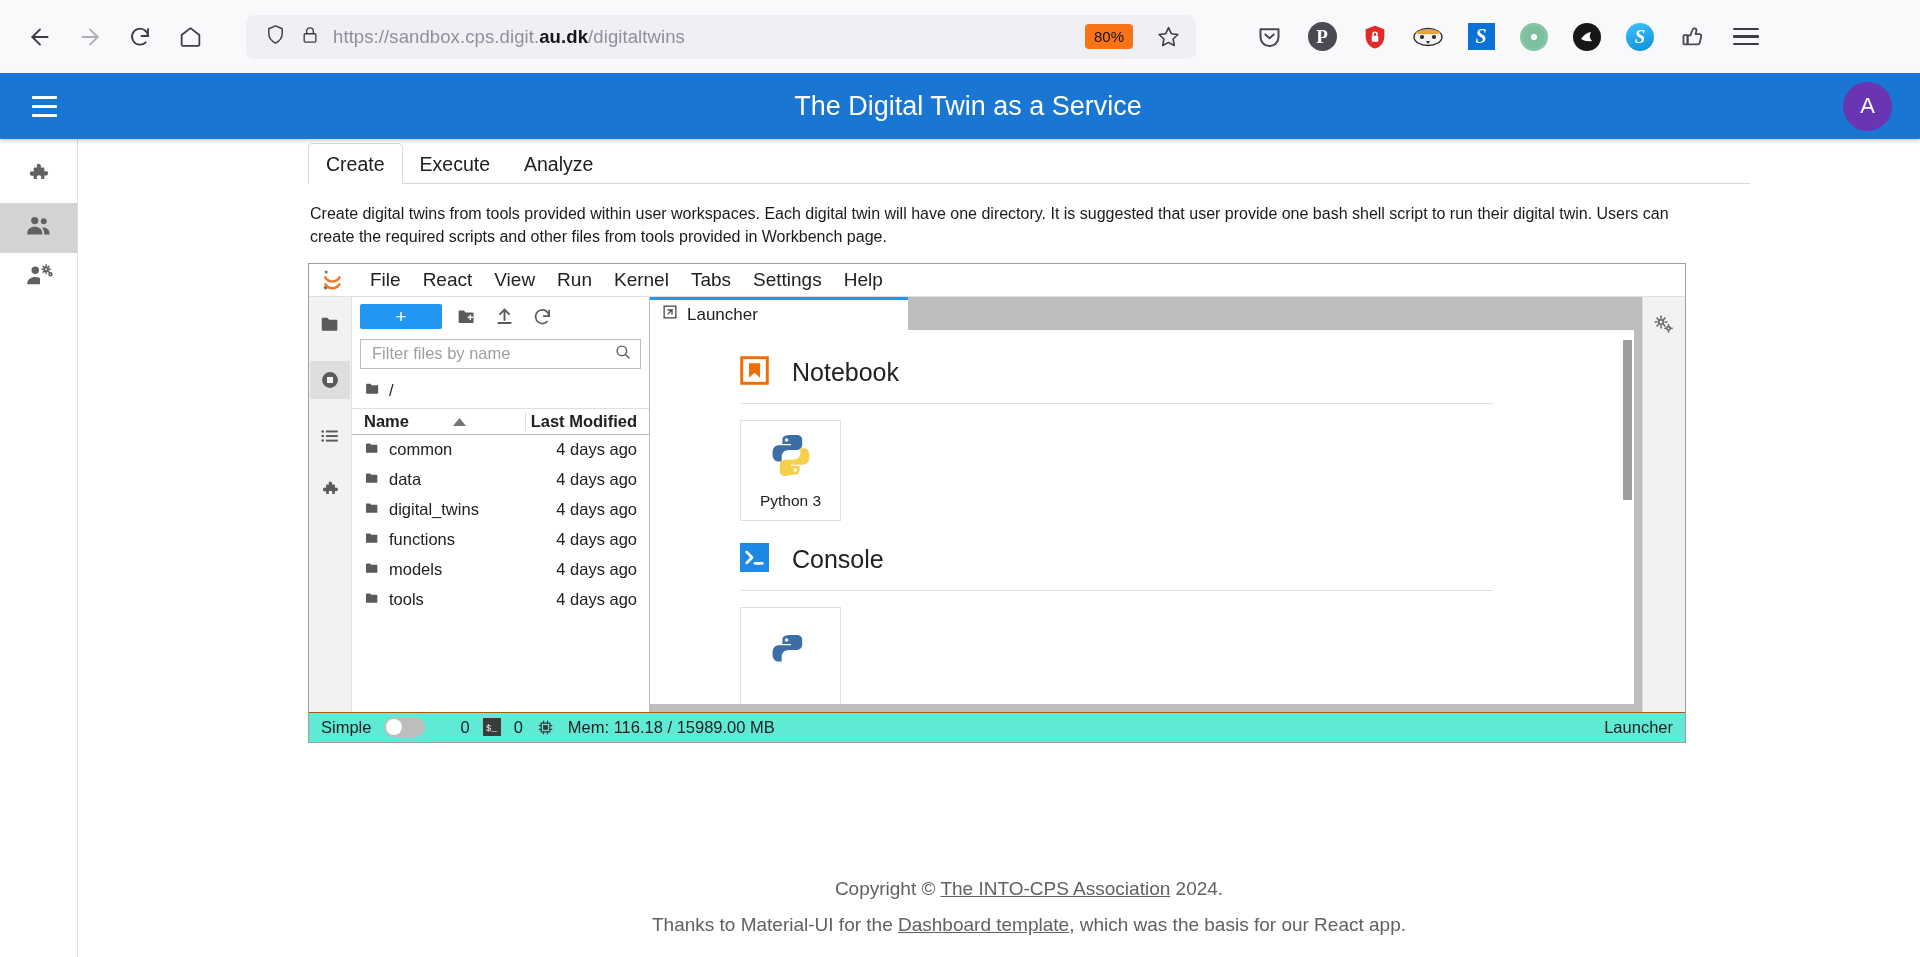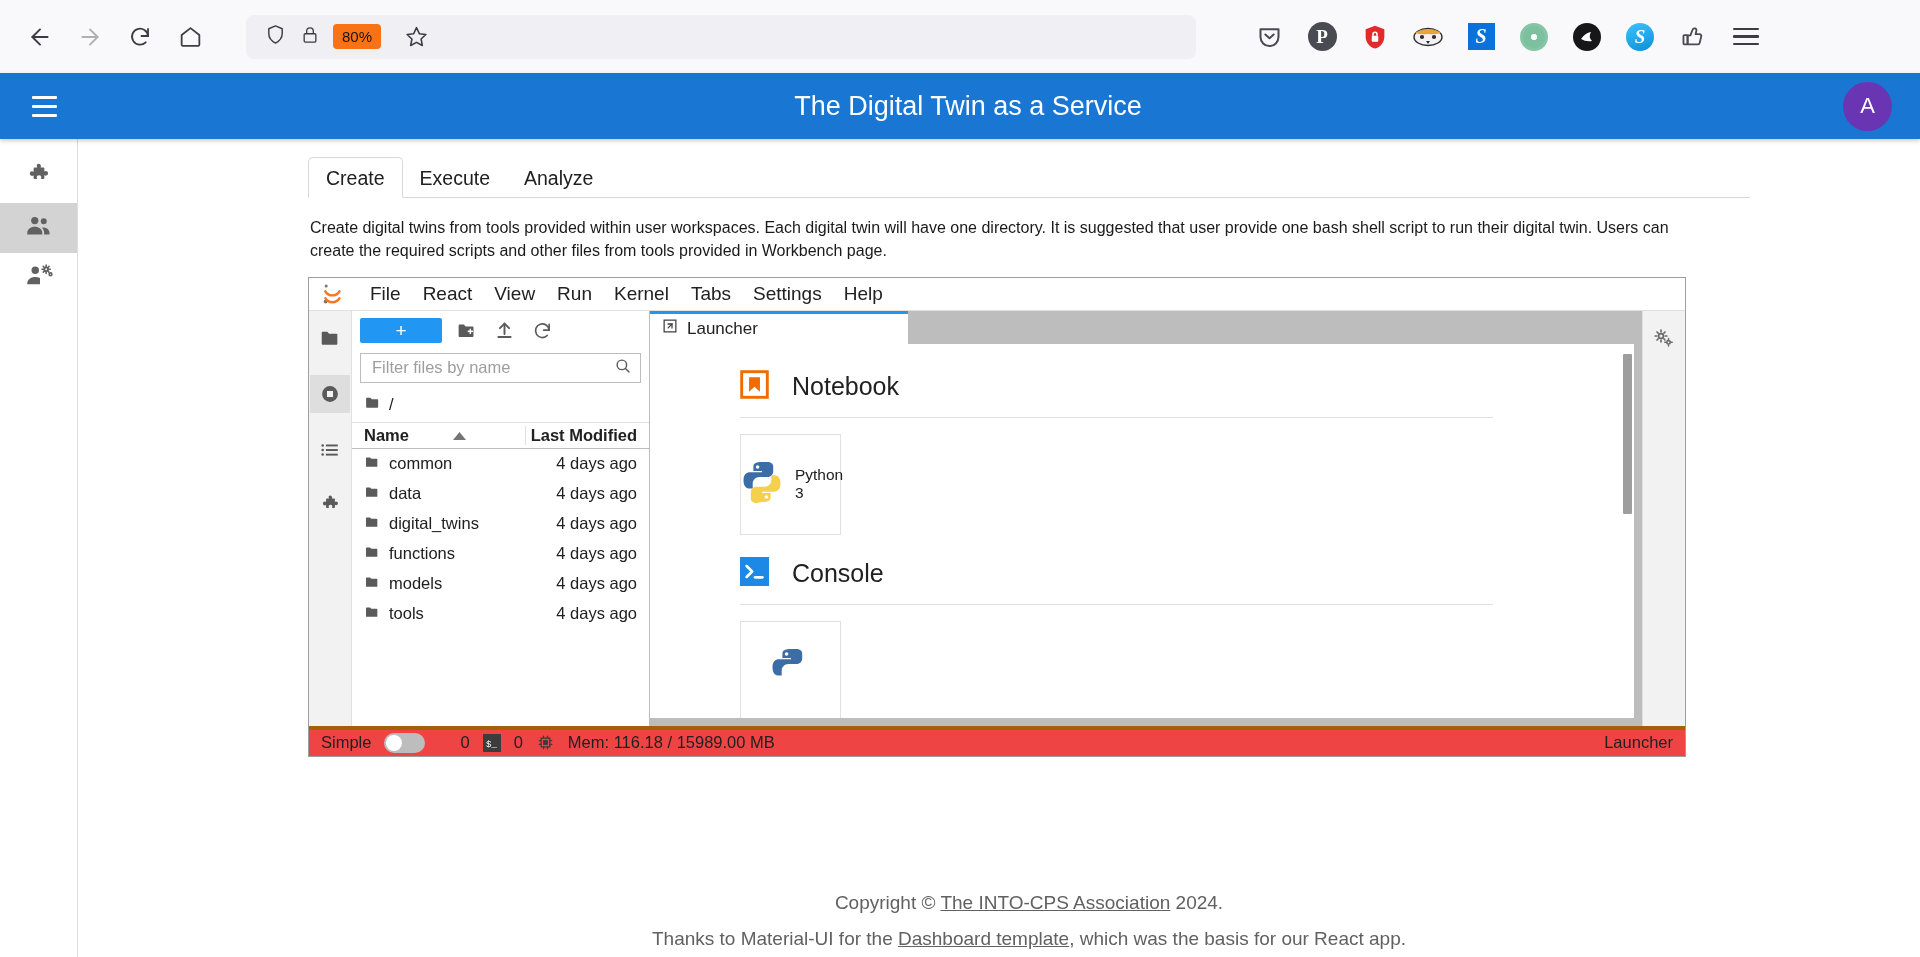--- a/index.html
+++ b/index.html
@@ -127,21 +127,21 @@
     padding-top: 14px;
     flex-shrink: 0;
   }
   .side-item {
     height: 50px;
     display: flex; align-items: center; justify-content: center;
     cursor: pointer;
   }
   .side-item.active { background: #d3d3d3; }
 
-  .content-col { flex: 1; display: flex; flex-direction: column; overflow: hidden; justify-content: flex-end; }
+  .content-col { flex: 1; display: flex; flex-direction: column; overflow: hidden; }
   .content-inner { padding-left: 230px; padding-right: 170px; padding-top: 3px; }
 
   
   .tabs-row {
     display: flex;
     align-items: flex-end;
     border-bottom: 1px solid #d8d8d8;
     height: 42px;
   }
   .tab {
@@ -281,40 +281,40 @@
   .lsection-head {
     display: flex; align-items: center; gap: 23px;
     padding-bottom: 14px;
   }
   .lsection-head .ltitle { font-size: 25px; color: #212121; font-weight: 400; }
   .lsection-rule { border-bottom: 1px solid #e0e0e0; width: 753px; }
   .lcards { display: flex; gap: 14px; padding: 16px 0 22px 0; }
   .lcard {
     width: 101px; height: 101px;
     border: 1px solid #e0e0e0;
-    display: flex; flex-direction: row;
+    display: flex; flex-direction: column;
     align-items: center; justify-content: center;
     gap: 9px;
     cursor: pointer;
     background: #fff;
   }
   .lcard-label { font-size: 15.5px; color: #212121; }
   .l-scrollbar {
     position: absolute; right: 2px; top: 10px;
     width: 9px; height: 160px; background: #9e9e9e; border-radius: 1px;
   }
   .jp-right-rail {
     width: 43px; background: #f2f2f2; border-left: 1px solid #e0e0e0;
     display: flex; flex-direction: column; align-items: center; padding-top: 8px;
     flex-shrink: 0;
   }
 
   .jp-statusbar {
-    height: 30px; background: #ef4444;
-    border-top: 4px solid #a16207;
+    height: 30px; background: #5eead4;
+    border-top: 1px solid #a16207;
     display: flex; align-items: center;
     padding: 0 12px;
     font-size: 16.5px; color: #212121;
     gap: 0;
   }
   .sb-left { display: flex; align-items: center; gap: 13px; }
   .sb-toggle {
     width: 41px; height: 20px; border-radius: 10px; background: #bdbdbd;
     display: flex; align-items: center; padding: 0 2px; cursor: pointer;
   }
@@ -367,20 +367,21 @@
       <svg width="23" height="23" viewBox="0 0 24 24" fill="none" stroke="#3c3c43" stroke-width="1.5" stroke-linejoin="round">
           <path d="M12 3l7 3v5c0 4.5-3 8-7 10-4-2-7-5.5-7-10V6z"></path>
         </svg>
     </span>
     <span>
       <svg width="20" height="22" viewBox="0 0 24 24" fill="none" stroke="#3c3c43" stroke-width="1.6">
           <rect x="5" y="10.5" width="14" height="10" rx="1.3"></rect>
           <path d="M8 10.5V7.5a4 4 0 0 1 8 0v3"></path>
         </svg>
     </span>
+    <span class="url-text"><span>https://sandbox.cps.digit.</span><b>au.dk</b><span>/digitaltwins</span></span>
     <span class="zoom-badge">80%</span>
     <span class="star-btn">
       <svg width="25" height="25" viewBox="0 0 24 24" fill="none" stroke="#3c3c43" stroke-width="1.5" stroke-linejoin="round">
           <polygon points="12 3.5 14.7 9.3 21 10.1 16.4 14.4 17.6 20.6 12 17.6 6.4 20.6 7.6 14.4 3 10.1 9.3 9.3"></polygon>
         </svg>
     </span>
   </div>
 
   <div class="ext-icons">
     <div class="ext-icon">

